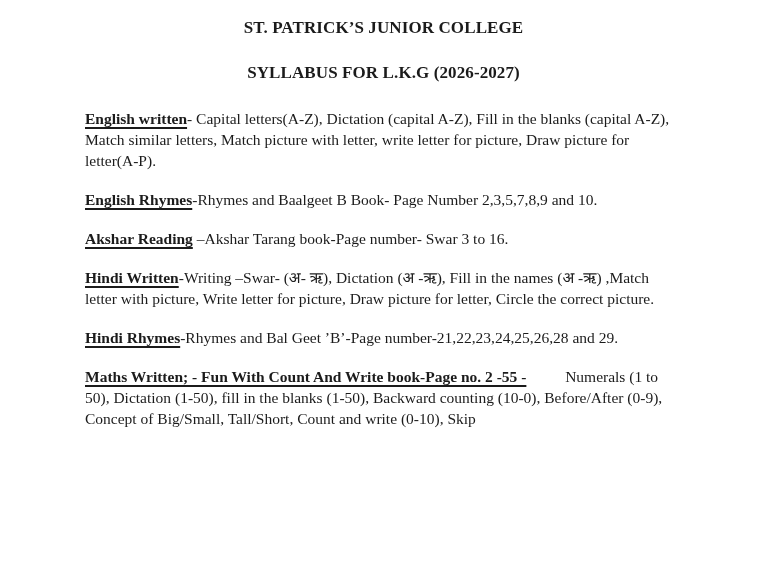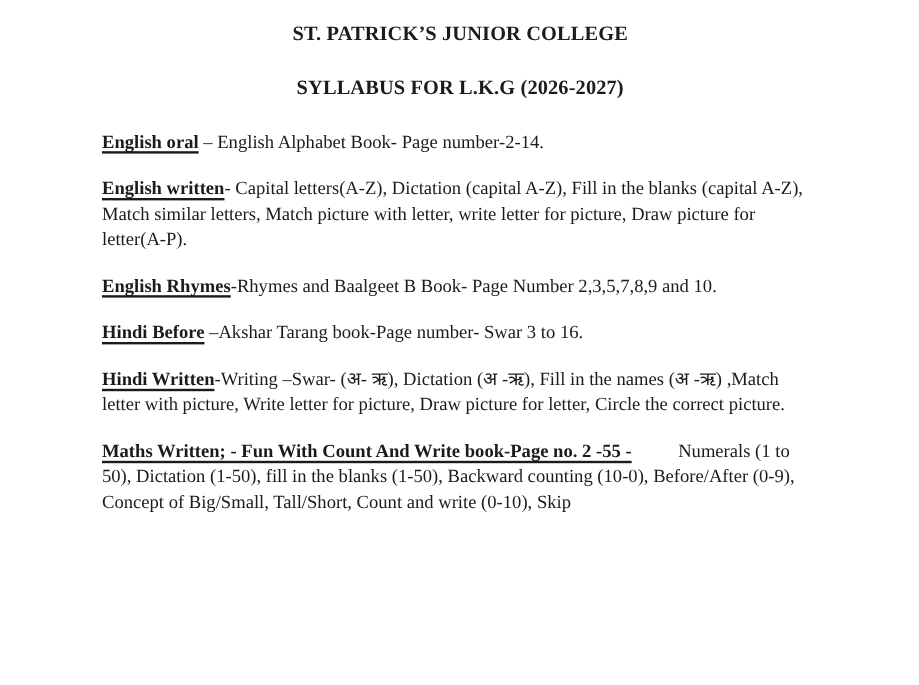--- a/index.html
+++ b/index.html
@@ -38,27 +38,27 @@
   }
 </style>
 </head>
 <body>
 
 <div class="doc">
 
   <p class="title">ST. PATRICK’S JUNIOR COLLEGE</p>
   <p class="title">SYLLABUS FOR L.K.G (2026-2027)</p>
 
-  <p class="para"><span class="hd">English oral</span><span> – </span><span>English Alphabet Book- Page number-2-14.</span></p>
 
   <p class="para"><span class="hd">English written</span><span>- </span><span>Capital letters(A-Z), Dictation (capital A-Z), Fill in the blanks (capital A-Z), Match similar letters, Match picture with letter, write letter for picture, Draw picture for letter(A-P).</span></p>
 
   <p class="para"><span class="hd">English Rhymes</span><span>-</span><span>Rhymes and Baalgeet B Book- Page Number 2,3,5,7,8,9 and 10.</span></p>
 
-  <p class="para"><span class="hd">Hindi Before</span><span> –</span><span>Akshar Tarang book-Page number- Swar 3 to 16.</span></p>
+  <p class="para"><span class="hd">Akshar Reading</span><span> –</span><span>Akshar Tarang book-Page number- Swar 3 to 16.</span></p>
 
   <p class="para"><span class="hd">Hindi Written</span><span>-</span><span>Writing –Swar- (अ- ऋ), Dictation (अ -ऋ), Fill in the names (अ -ऋ) ,Match letter with picture, Write letter for picture, Draw picture for letter, Circle the correct picture.</span></p>
 
+  <p class="para"><span class="hd">Hindi Rhymes</span><span>-</span><span>Rhymes and Bal Geet ’B’-Page number-21,22,23,24,25,26,28 and 29.</span></p>
 
 
   <p class="para"><span class="hd">Maths Written; - Fun With Count And Write book-Page no. 2 -55 -</span><span>&nbsp;&nbsp;&nbsp;&nbsp;&nbsp;&nbsp;&nbsp;&nbsp;&nbsp;&nbsp;</span><span>Numerals (1 to 50), Dictation (1-50), fill in the blanks (1-50), Backward counting (10-0), Before/After (0-9), Concept of Big/Small, Tall/Short, Count and write (0-10), Skip</span></p>
 
 </div>
 
 </body></html>

